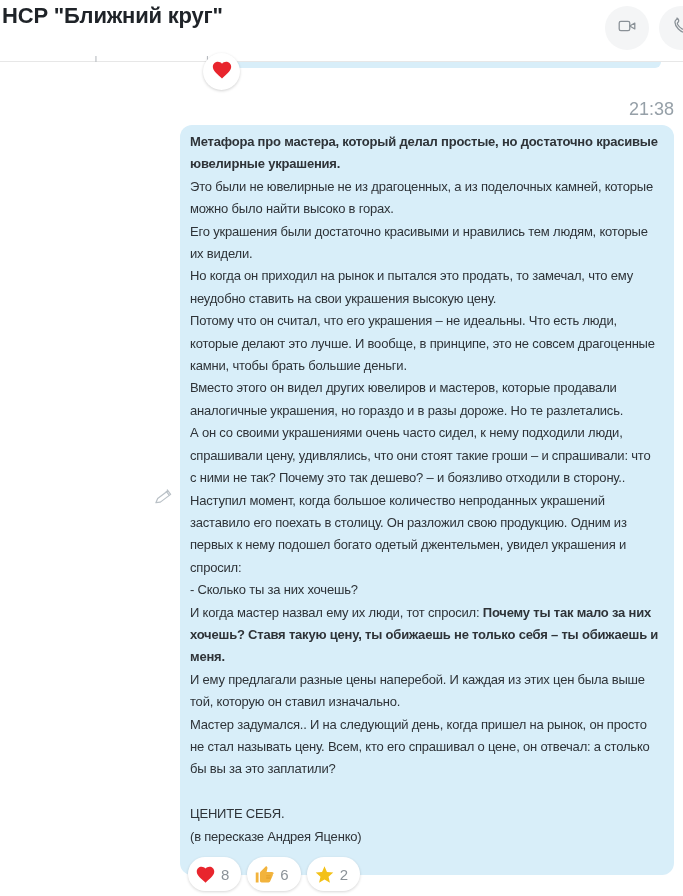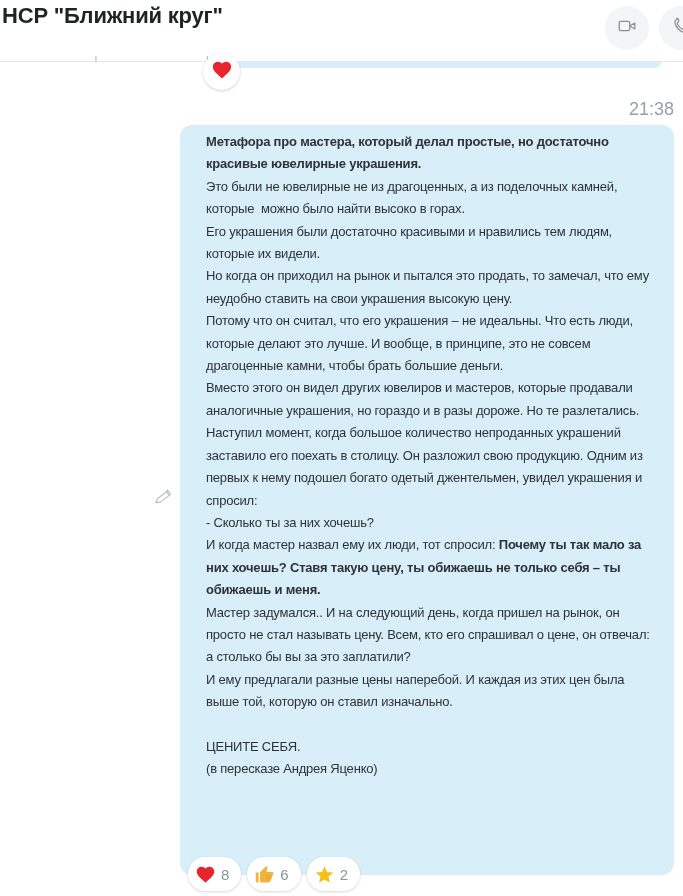--- a/index.html
+++ b/index.html
@@ -55,21 +55,21 @@
     z-index: 3;
   }
   .msg-time {
     position: absolute; top: 37px; right: 9px;
     font-size: 18px; color: #96a0a8;
   }
   .bubble {
     position: absolute; left: 180px; top: 63px;
     width: 494px; height: 750px;
     border-radius: 12px;
-    padding: 6px 14px 10px 26px;
+    padding: 6px 14px 10px 10px;
     overflow: hidden;
     font-size: 13px; line-height: 22.4px; letter-spacing: -0.2px;
     color: #2e3338;
   }
   .bubble p { white-space: pre-wrap; }
   .bubble p.spacer { height: 22.4px; }
   .bubble .b { font-weight: 700; }
   .edit-pencil { position: absolute; left: 155px; top: 424px; }
   .reactions {
     position: absolute; left: 188px; top: 795px;
@@ -149,25 +149,26 @@
   <div class="msg-time">21:38</div>
 
   <div class="bubble" style="background: rgb(216, 238, 249);">
     <div id="message-text">
         <p><span class="b">Метафора про мастера, который делал простые, но достаточно красивые ювелирные украшения.</span></p>
         <p><span>Это были не ювелирные не из драгоценных, а из поделочных камней, которые  можно было найти высоко в горах.</span></p>
         <p><span>Его украшения были достаточно красивыми и нравились тем людям, которые их видели.</span></p>
         <p><span>Но когда он приходил на рынок и пытался это продать, то замечал, что ему неудобно ставить на свои украшения высокую цену.</span></p>
         <p><span>Потому что он считал, что его украшения – не идеальны. Что есть люди, которые делают это лучше. И вообще, в принципе, это не совсем драгоценные камни, чтобы брать большие деньги.</span></p>
         <p><span>Вместо этого он видел других ювелиров и мастеров, которые продавали аналогичные украшения, но гораздо и в разы дороже. Но те разлетались.</span></p>
+        <p><span>А он со своими украшениями очень часто сидел, к нему подходили люди, спрашивали цену, удивлялись, что они стоят такие гроши – и спрашивали: что с ними не так? Почему это так дешево? – и боязливо отходили в сторону..</span></p>
         <p><span>Наступил момент, когда большое количество непроданных украшений заставило его поехать в столицу. Он разложил свою продукцию. Одним из первых к нему подошел богато одетый джентельмен, увидел украшения и спросил:</span></p>
         <p><span>- Сколько ты за них хочешь?</span></p>
         <p><span>И когда мастер назвал ему их люди, тот спросил: </span><span class="b">Почему ты так мало за них хочешь? Ставя такую цену, ты обижаешь не только себя – ты обижаешь и меня.</span></p>
+        <p><span>И ему предлагали разные цены наперебой. И каждая из этих цен была выше той, которую он ставил изначально.</span></p>
         <p><span>Мастер задумался.. И на следующий день, когда пришел на рынок, он просто не стал называть цену. Всем, кто его спрашивал о цене, он отвечал: а столько бы вы за это заплатили?</span></p>
-        <p><span>И ему предлагали разные цены наперебой. И каждая из этих цен была выше той, которую он ставил изначально.</span></p>
         <p class="spacer"></p>
         <p><span>ЦЕНИТЕ СЕБЯ.</span></p>
         <p><span>(в пересказе Андрея Яценко)</span></p>
       </div>
   </div>
 
   <div class="edit-pencil">
     <svg width="19" height="19" viewBox="0 0 24 24" fill="none" stroke="#b9c0c6" stroke-width="1.5" stroke-linejoin="round" stroke-linecap="round">
       <path d="M14.5 4.5l5 5L8 21l-5.5 1.5L4 17 15.5 5.5z" transform="rotate(8 12 12)"></path>
       <path d="M13.5 6.5l4 4" transform="rotate(8 12 12)"></path>

